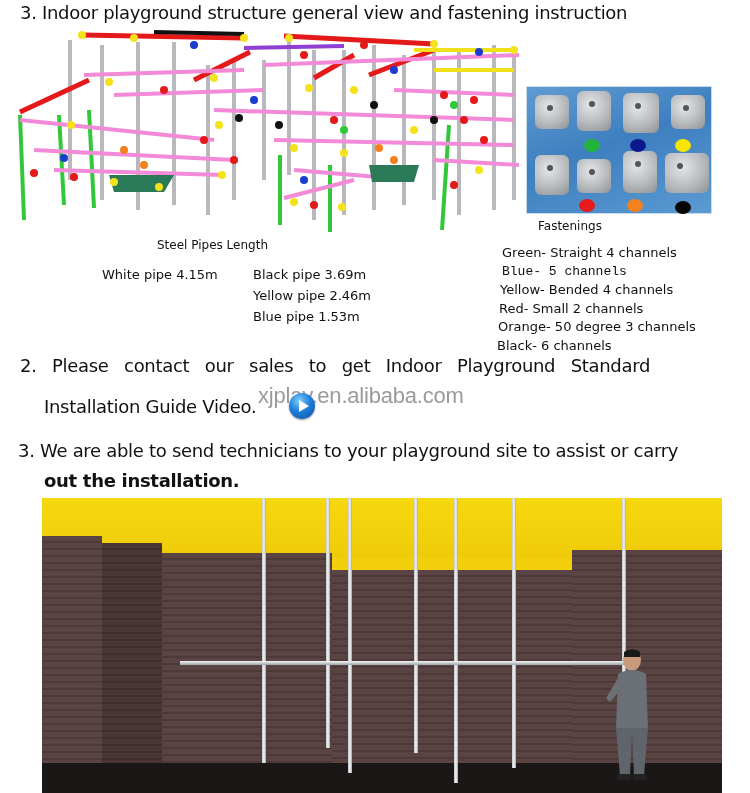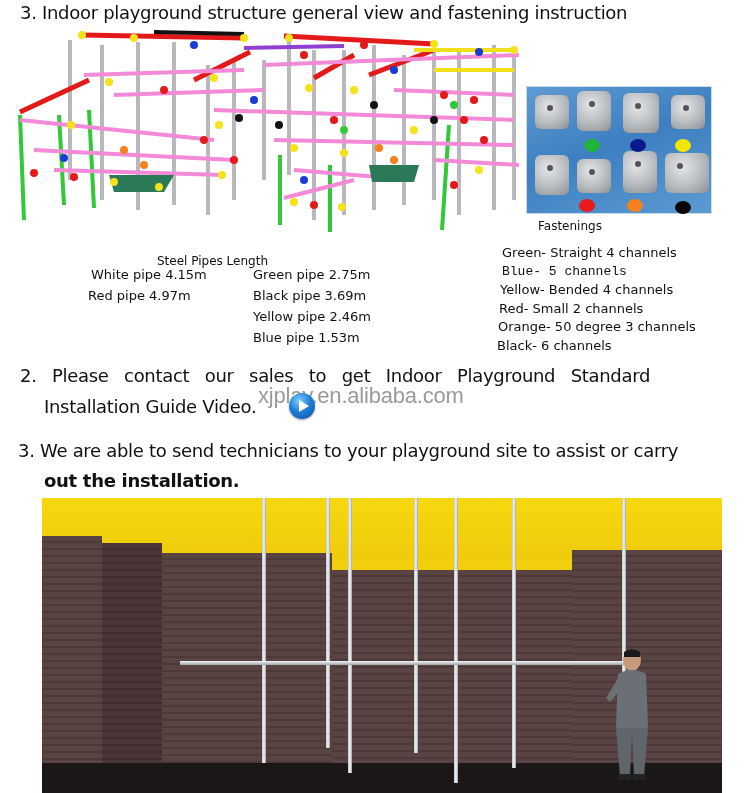--- a/index.html
+++ b/index.html
@@ -1,42 +1,42 @@
 <!DOCTYPE html>
 <html><head>
 <meta charset="utf-8">
 <style>
   * { box-sizing: border-box; margin: 0; padding: 0; }
   html, body { width: 750px; height: 793px; background: #ffffff; overflow: hidden; }
   body { position: relative; font-family: "DejaVu Sans", sans-serif; color: #111; }
 
   .heading { position: absolute; font-size: 18px; line-height: 22px; letter-spacing: -0.3px; color: #111; }
   .h1 { left: 20px; top: 2px; }
-  .h2a { left: 20px; top: 365px; word-spacing: 10px; }
+  .h2a { left: 20px; top: 355px; word-spacing: 10px; }
   .h2b { left: 44px; top: 396px; }
   .h3a { left: 18px; top: 440px; text-align: center; }
   .h3b { left: 44px; top: 470px; font-weight: bold; }
 
   
   .render { position: absolute; left: 14px; top: 30px; width: 505px; height: 205px; }
 
   
   .fastener-photo { position: absolute; left: 526px; top: 86px; width: 186px; height: 128px;
     background: linear-gradient(160deg, #5f9bd3 0%, #3d7fc0 45%, #5b9ad2 100%); border: 1px solid #c9dbe9; }
   .fitting { position: absolute; width: 34px; height: 34px; border-radius: 6px;
     background: radial-gradient(circle at 40% 35%, #e4e6e8 0%, #b8bbbe 55%, #8e9194 100%); }
   .fitting::after { content: ""; position: absolute; left: 12px; top: 10px; width: 6px; height: 6px; border-radius: 50%; background: #555; }
   .dot { position: absolute; width: 16px; height: 13px; border-radius: 50%; }
 
   .sub-title { position: absolute; font-size: 12px; color: #111; }
-  .pipes-title { left: 157px; top: 254px; }
+  .pipes-title { left: 157px; top: 238px; }
   .fast-title { left: 538px; top: 219px; }
 
   .pipe-list { position: absolute; font-size: 13px; line-height: 21px; color: #111; }
-  .pipe-col1 { left: 88px; top: 264px; }
+  .pipe-col1 { left: 99px; top: 264px; }
   .pipe-col2 { left: 253px; top: 264px; }
 
   .fast-list { position: absolute; left: 497px; top: 244px; font-size: 13px; line-height: 18.6px; color: #111; }
   .fast-list div:nth-child(1) { padding-left: 5px; }
   .fast-list div:nth-child(2) { padding-left: 5px; font-family: Liberation Mono, monospace; }
   .fast-list div:nth-child(3) { padding-left: 3px; }
   .fast-list div:nth-child(4) { padding-left: 2px; }
   .fast-list div:nth-child(5) { padding-left: 1px; }
 
   .watermark { position: absolute; left: 258px; top: 383px; font-family: "Liberation Sans", sans-serif;
@@ -199,24 +199,22 @@
   <div class="dot" style="left:103px;top:52px;background:#0a1a8c;"></div>
   <div class="dot" style="left:148px;top:52px;background:#f7e600;"></div>
   <div class="dot" style="left:52px;top:112px;background:#e81a1a;"></div>
   <div class="dot" style="left:100px;top:112px;background:#f5801e;"></div>
   <div class="dot" style="left:148px;top:114px;background:#050505;"></div>
 </div>
 
 <div class="sub-title pipes-title">Steel Pipes Length</div>
 <div class="pipe-list pipe-col1">
   <div style="padding-left:3px">White pipe 4.15m</div>
-  <div>Red pipe 4.97m</div>
 </div>
 <div class="pipe-list pipe-col2">
-  <div>Green pipe 2.75m</div>
   <div>Black pipe 3.69m</div>
   <div>Yellow pipe 2.46m</div>
   <div>Blue pipe 1.53m</div>
 </div>
 
 <div class="sub-title fast-title">Fastenings</div>
 <div class="fast-list">
   <div>Green- Straight 4 channels</div>
   <div>Blue- 5 channels</div>
   <div>Yellow- Bended 4 channels</div>

